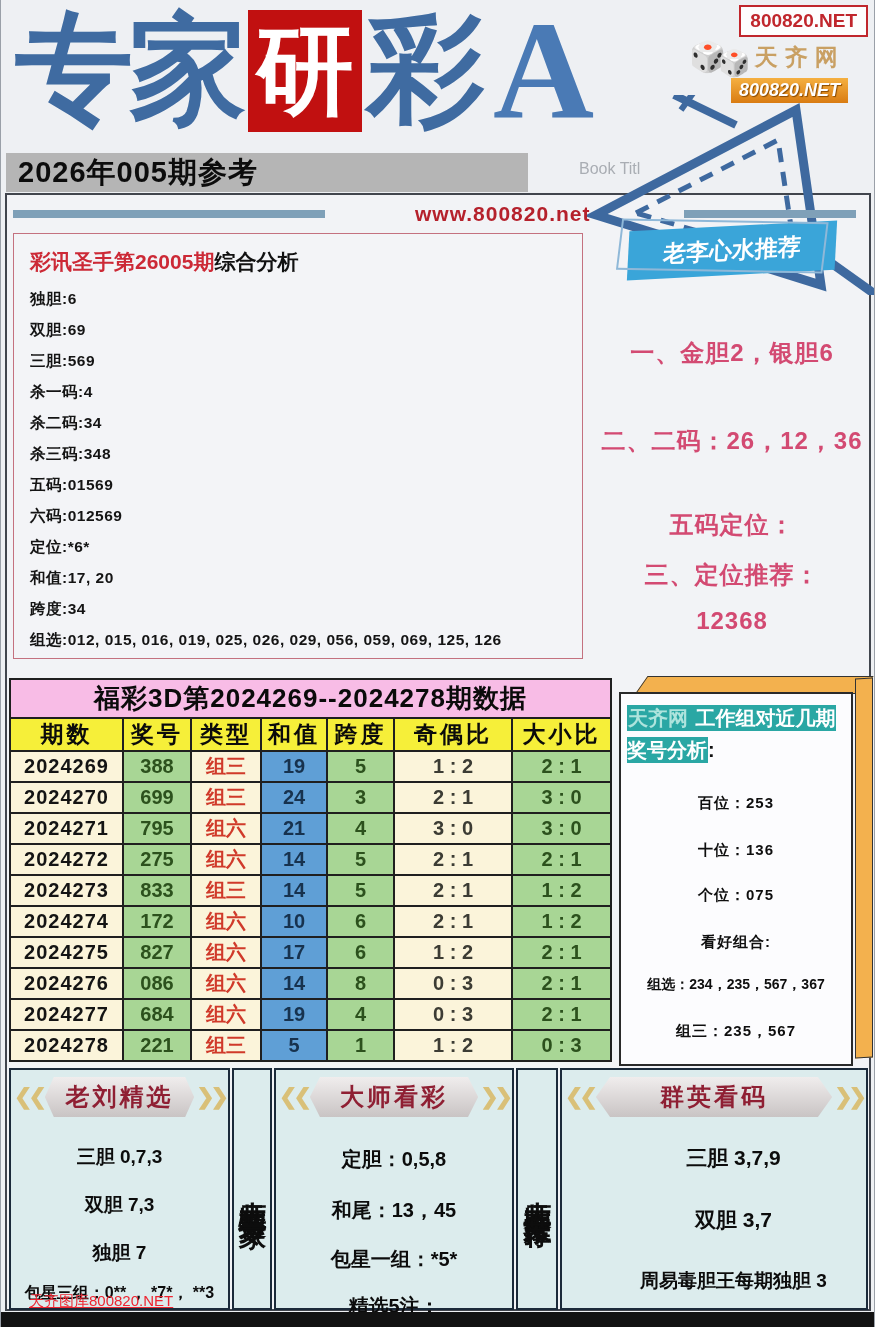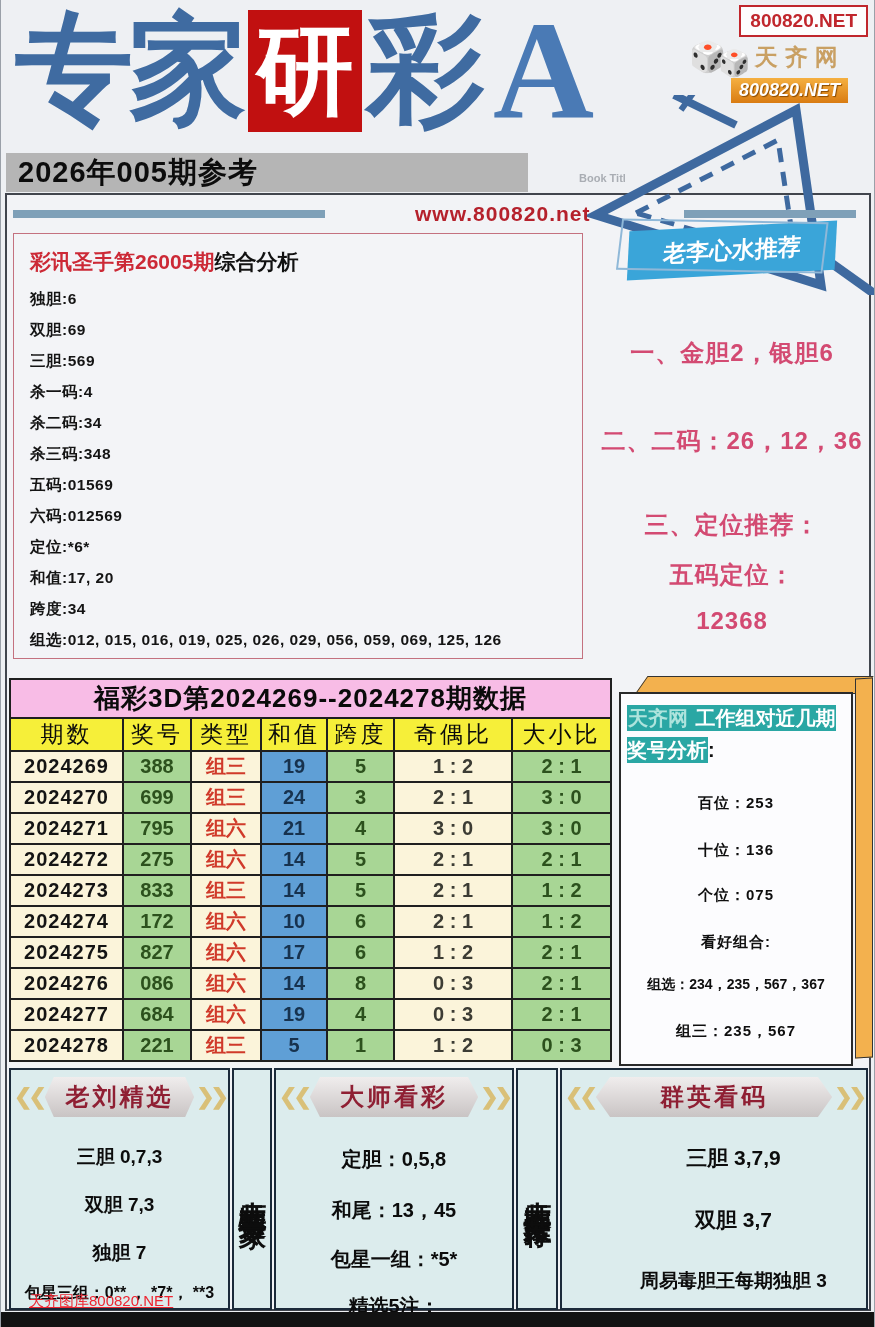--- a/index.html
+++ b/index.html
@@ -56,21 +56,21 @@
   }
   
   .sketch { position: absolute; top: 95px; left: 555px; z-index: 4; }
   
   .issue-bar {
     position: absolute; top: 153px; left: 5px; width: 522px; height: 39px;
     background: #b5b5b5; color: #0c0c0c;
     font-size: 29px; font-weight: bold; line-height: 39px; padding-left: 12px;
     z-index: 5; letter-spacing: 1px;
   }
-  .book-mark { position: absolute; top: 172px; left: 578px; color: #a9adb3; font-size: 11px; z-index: 3; font-weight: bold; }
+  .book-mark { position: absolute; top: 160px; left: 578px; color: #a9adb3; font-size: 16px; z-index: 3; }
   
   .frame {
     position: absolute; top: 193px; left: 4px; width: 866px; height: 1118px;
     border: 2px solid #41454d; background: #f2f3f6; z-index: 1;
   }
   
   .www-row { position: absolute; top: 202px; left: 12px; width: 850px; display: flex; align-items: center; z-index: 5; gap: 48px; }
   .hbar { height: 8px; background: #7fa0b8; }
   .hbar-left { width: 312px; margin-right: 42px; }
   .hbar-right { width: 172px; margin-left: 46px; }
@@ -106,21 +106,21 @@
   .laoli-lines div:nth-of-type(5) { margin-top: 16px; }
   .laoli-lines div:nth-of-type(6) { margin-top: 44px; }
   .laoli-lines div:nth-of-type(7) { margin-top: 16px; }
   
   .lottery-table {
     position: absolute; top: 678px; left: 8px; z-index: 5;
     border-collapse: collapse; table-layout: fixed; width: 601px;
   }
   .lottery-table td, .lottery-table th { border: 2px solid #1f1f1f; text-align: center; overflow: hidden; }
   .tbl-title { background: #f8bce6; color: #0b0b0b; font-size: 26px; font-weight: bold; height: 39px; letter-spacing: 1px; }
-  .tbl-head th { background: #f6ef39; color: #0b0b0b; font-size: 23px; font-weight: normal; height: 32px; letter-spacing: 3px; }
+  .tbl-head th { background: #f6ef39; color: #0b0b0b; font-size: 23px; font-weight: bold; height: 32px; letter-spacing: 3px; }
   .lottery-table tbody td { height: 31px; font-size: 20px; font-weight: bold; }
   td.c0 { background: #fbf4da; color: #141414; letter-spacing: 1px; }
   td.c1 { background: #a8d695; color: #2c511d; }
   td.c2 { background: #fbf4da; color: #d03a2a; }
   td.c3 { background: #5f9fd6; color: #17324e; }
   td.c4 { background: #a8d695; color: #2c511d; }
   td.c5 { background: #fbf4da; color: #3c3c34; font-weight: normal; }
   td.c6 { background: #a8d695; color: #2c511d; font-weight: normal; }
   
   .tianqi { position: absolute; top: 676px; left: 618px; width: 254px; height: 392px; z-index: 5; }
@@ -259,22 +259,22 @@
       <li>组选:012, 015, 016, 019, 025, 026, 029, 056, 059, 069, 125, 126</li>
     </ul>
 </div>
 
 <div class="laoli">
   <div class="laoli-banner">老李心水推荐</div>
   <div class="laoli-lines">
 
   <div>一、金胆2，银胆6</div>
       <div>二、二码：26，12，36</div>
+      <div>五码定位：</div>
       <div>三、定位推荐：</div>
-      <div>五码定位：</div>
       <div>12368</div>
       <div>三码定位：</div>
       <div>168</div>
     </div>
 </div>
 
 <table class="lottery-table">
   <colgroup>
     <col style="width:113px">
       <col style="width:68px">

